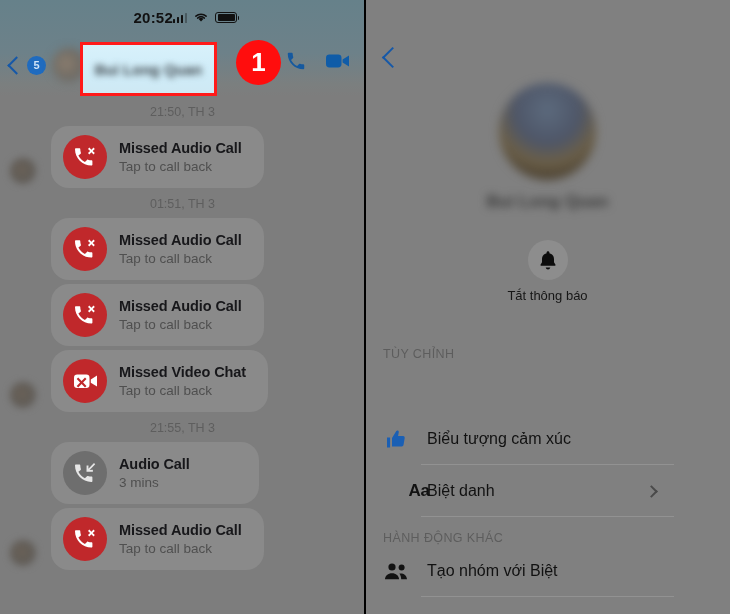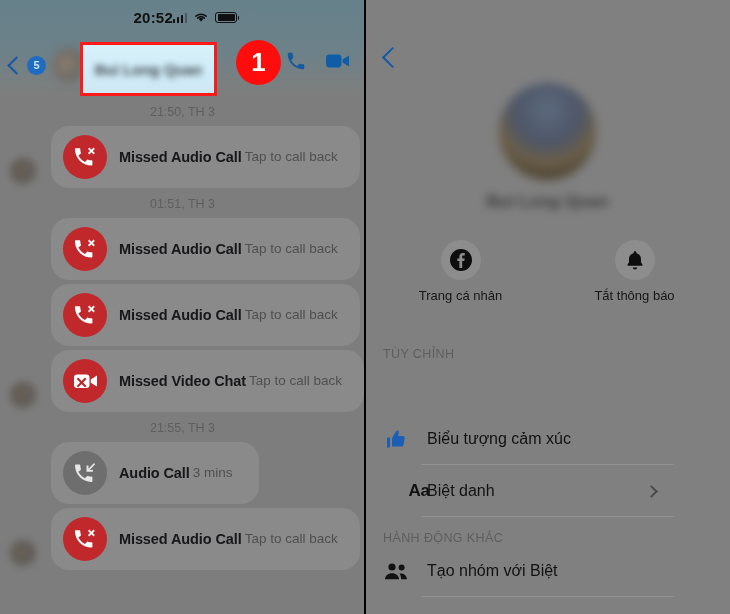--- a/index.html
+++ b/index.html
@@ -106,21 +106,21 @@
     display: inline-flex; align-items: center; gap: 12px;
     background: #8a8a8a; border-radius: 18px; padding: 9px 22px 9px 12px;
     min-width: 208px;
   }
   .call-icon {
     width: 44px; height: 44px; border-radius: 50%;
     display:flex; align-items:center; justify-content:center; flex: 0 0 auto;
   }
   .call-icon.missed { background: #c0282b; }
   .call-icon.answered { background: #6e6e6e; }
-  .bub-text { display:flex; flex-direction: row; gap: 3px; }
+  .bub-text { display:flex; flex-direction: column; gap: 3px; }
   .bub-title { font-size: 14.5px; font-weight: bold; color: #17171a; letter-spacing: -.1px; }
   .bub-sub { font-size: 13.5px; color: #4f4f4f; }
 
   
   .r-back { position:absolute; left: 20px; top: 50px; }
   .r-chev {
     width: 15px; height: 15px; border-left: 2.8px solid #1558a8;
     border-bottom: 2.8px solid #1558a8; transform: rotate(45deg);
   }
   .profile { position: absolute; top: 83px; left: 0; width: 365px; text-align:center; }
@@ -303,29 +303,20 @@
     <div class="r-back">
       <div class="r-chev"></div>
     </div>
 
     <div class="profile">
       <div class="prof-avatar"></div>
       <div class="prof-name">Bui Long Quan</div>
     </div>
 
     <div class="actions">
-      <div class="action">
-        <div class="action-circle">
-          <svg width="24" height="24" viewBox="0 0 24 24">
-            <circle cx="12" cy="12" r="11" fill="#0d0d0d"></circle>
-            <path d="M13.2 20v-7h2.1l.4-2.6h-2.5V8.7c0-.75.26-1.26 1.33-1.26h1.24V5.1c-.3-.04-1.1-.13-2.03-.13-2.01 0-3.38 1.23-3.38 3.48v1.95H8.3V13h2.06v7z" fill="#8c8c8c"></path>
-          </svg>
-        </div>
-        <div class="action-label">Trang cá nhân</div>
-      </div>
       <div class="action">
         <div class="action-circle">
           <svg width="22" height="23" viewBox="0 0 22 23">
             <path d="M11 2.2c-.8 0-1.4.6-1.4 1.4v.6C6.9 4.8 5 7.1 5 9.9v3.4l-1.5 2.4c-.3.5.05 1.1.63 1.1h13.74c.58 0 .93-.6.63-1.1L17 13.3V9.9c0-2.8-1.9-5.1-4.6-5.7v-.6c0-.8-.6-1.4-1.4-1.4z" fill="#0d0d0d"></path>
             <path d="M8.7 18.6a2.35 2.35 0 0 0 4.6 0z" fill="#0d0d0d"></path>
           </svg>
         </div>
         <div class="action-label">Tắt thông báo</div>
       </div>
     </div>

